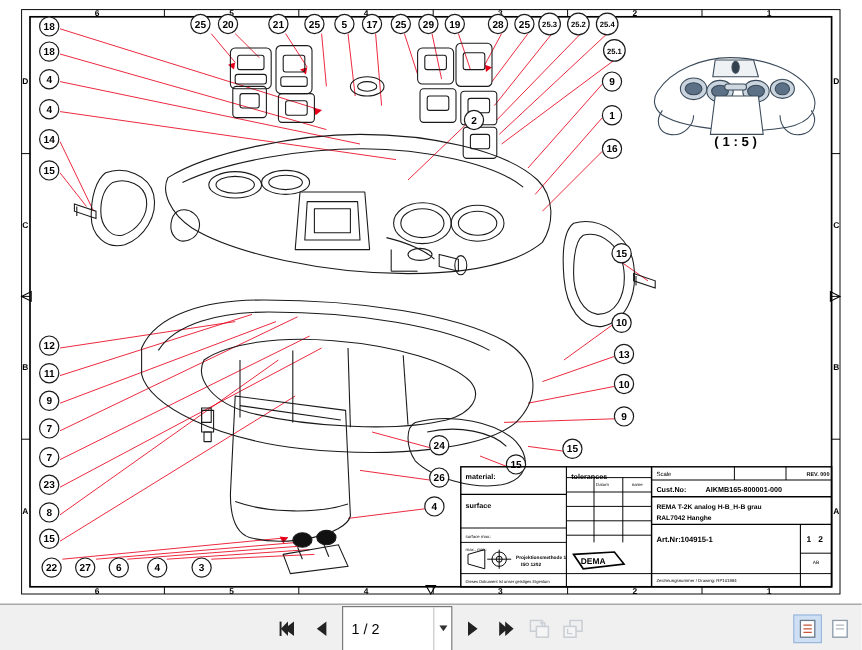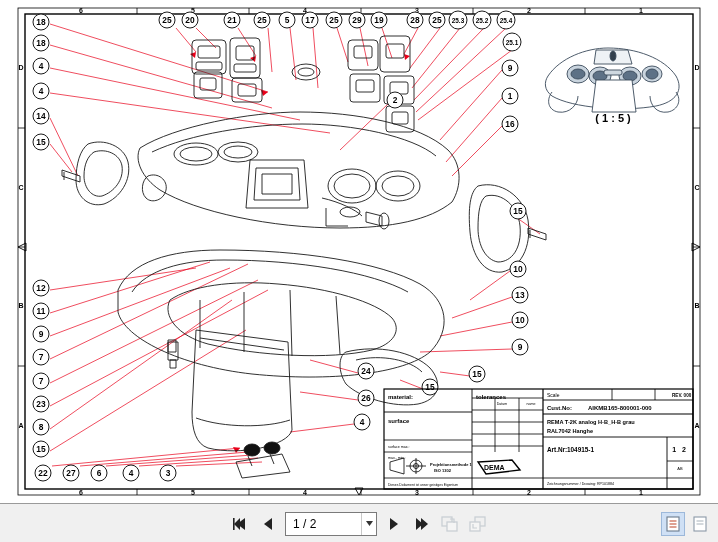--- a/index.html
+++ b/index.html
@@ -15,21 +15,21 @@
   #sheet svg{position:absolute;left:0;top:0;}
 
   
   #toolbar{position:absolute;left:0;top:503px;width:718px;height:39px;
            background:#f0f0f0;border-top:1px solid #9a9a9a;
            display:flex;align-items:center;justify-content:center;gap:6px;}
   .tb-btn{width:22px;height:22px;display:flex;align-items:center;justify-content:center;
           background:transparent;border:none;cursor:pointer;}
   .tb-btn svg{display:block;}
   .tb-btn.disabled{opacity:.38;cursor:default;}
-  #pagebox{position:relative;width:92px;height:24px;background:#fff;border:1px solid #7a7a7a;
+  #pagebox{position:relative;width:92px;height:38px;background:#fff;border:1px solid #7a7a7a;
            display:flex;align-items:center;box-sizing:border-box;}
   #pagebox .val{font-size:12px;color:#000;padding-left:7px;flex:1;}
   #pagebox .arrow{width:14px;height:100%;display:flex;align-items:center;justify-content:center;
                   border-left:1px solid #c8c8c8;}
   #viewmodes{position:absolute;right:6px;top:8px;display:flex;gap:3px;}
   .vm{width:24px;height:24px;display:flex;align-items:center;justify-content:center;
       border:1px solid transparent;box-sizing:border-box;cursor:pointer;}
   .vm.active{background:#cfe0f5;border-color:#9cb8da;}
 
   

